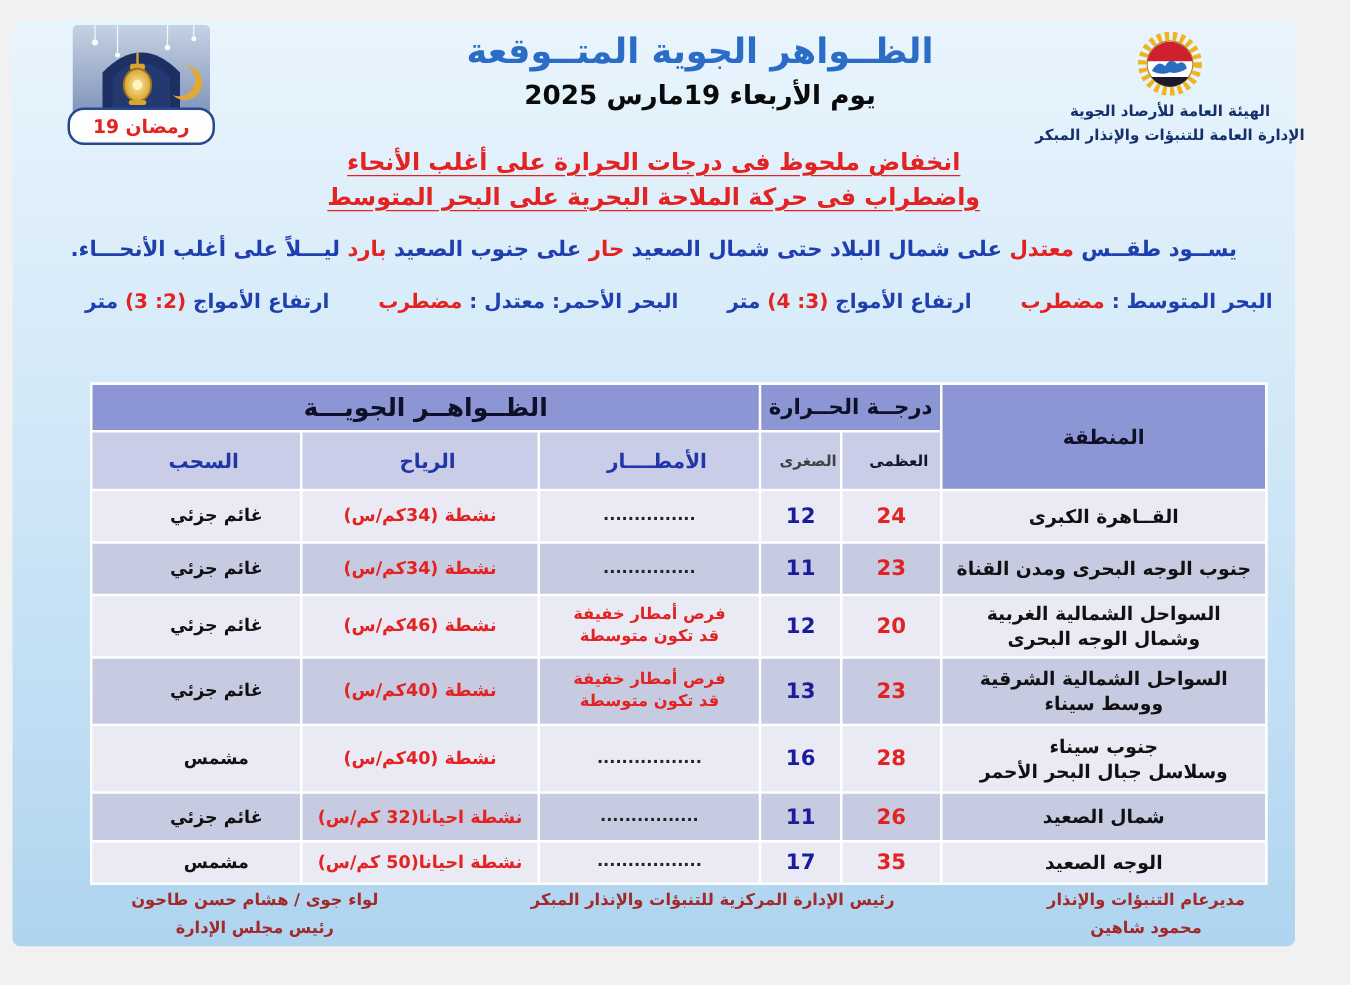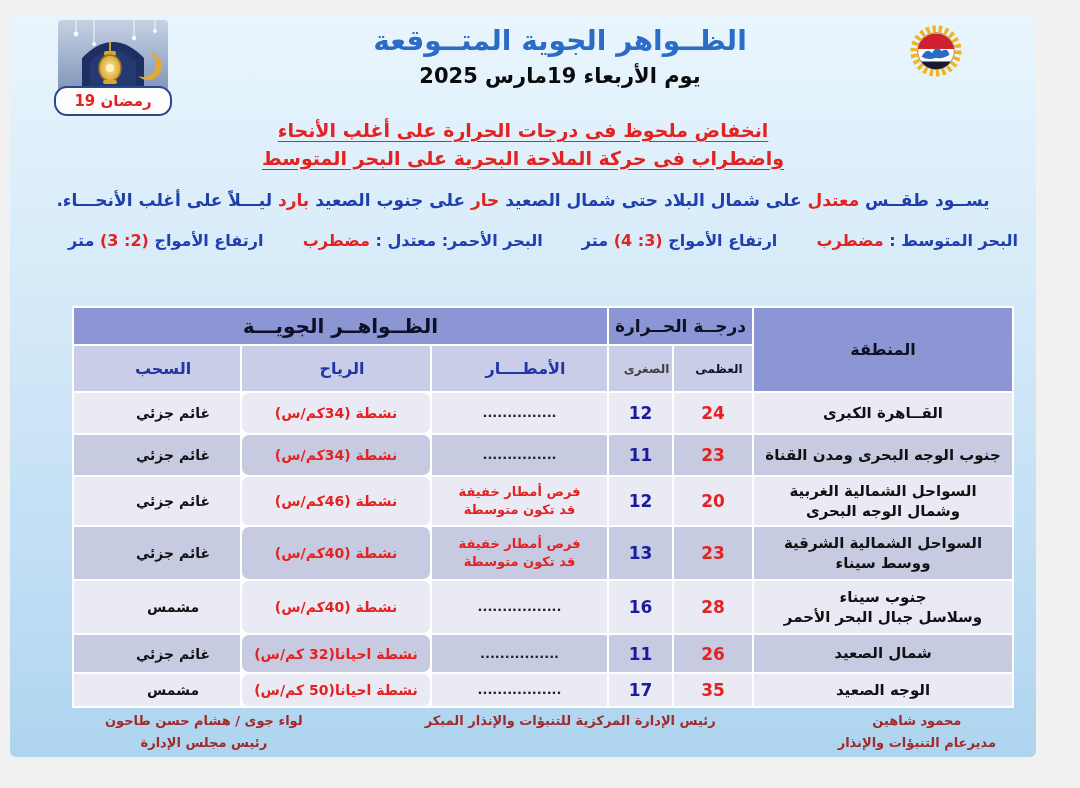--- a/index.html
+++ b/index.html
@@ -63,21 +63,21 @@
   .hdr-min{color:#404040;font-size:12px;}
   .hdr-blue{color:#2136a6;font-size:16px;}
   .row-light{background:#e9eaf3;}
   .row-dark{background:#c7cbe2;}
   .region{color:#111;font-weight:bold;font-size:15px;white-space:pre-line;line-height:1.35;}
   .temp{font-weight:bold;font-size:17px;}
   .max{color:#e32222;}
   .min{color:#1b1b9e;}
   .rain{color:#222;font-weight:bold;font-size:13px;white-space:pre-line;line-height:1.35;}
   .rain.red-text{color:#e32222;}
-  .wind{color:#e32222;font-weight:bold;font-size:14px;border-radius:7px;}
+  .wind{color:#e32222;font-weight:bold;font-size:14px;}
   .clouds{color:#111;font-weight:bold;font-size:14px;padding-left:32px;}
   
   .footer{
     position:absolute;left:0;top:694px;width:100%;
     display:flex;direction:rtl;justify-content:space-between;
     padding:0 40px 0 95px;box-sizing:border-box;
     color:#a2282a;font-weight:bold;font-size:13px;text-align:center;line-height:1.7;
   }
 </style>
 </head>
@@ -127,20 +127,24 @@
 
   <div class="org-block">
     <div class="org-logo">
       <svg width="54" height="54" viewBox="-28 -28 56 56" xmlns="http://www.w3.org/2000/svg">
         <circle r="23" fill="none" stroke="#f0b420" stroke-width="7" stroke-dasharray="3.5 3"></circle>
         <circle r="19" fill="#ffffff" stroke="#b08a20" stroke-width="1"></circle>
         <path d="M -18.8,-2 A 19 19 0 0 1 18.8,-2 Z" fill="#cf2030"></path>
         <path d="M -15.5,11 A 19 19 0 0 0 15.5,11 Z" fill="#1a1a2e"></path>
         <path d="M -15,6 Q -10,-4 -4,2 Q 0,-6 6,0 Q 12,-4 14,4 Q 6,9 0,7 Q -8,10 -15,6 Z" fill="#2a6cc0"></path>
       </svg>
+    </div>
+    <div class="org-text">
+      <div>الهيئة العامة للأرصاد الجوية</div>
+      <div>الإدارة العامة للتنبؤات والإنذار المبكر</div>
     </div>
   </div>
 
   <div class="alert-block">
     <div class="line">انخفاض ملحوظ  فى درجات الحرارة على أغلب الأنحاء</div>
     <div class="line">واضطراب فى حركة الملاحة البحرية على البحر المتوسط</div>
   </div>
 
   <div class="synopsis">
     <span>يســود طقــس </span><span class="red">معتدل</span><span> على شمال البلاد حتى شمال الصعيد </span><span class="red">حار</span><span> على جنوب الصعيد </span><span class="red">بارد</span><span> ليـــلاً على أغلب الأنحـــاء.</span>
@@ -206,22 +210,22 @@
       <div class="cell region row-light">الوجه الصعيد</div>
       <div class="cell temp max row-light">35</div>
       <div class="cell temp min row-light">17</div>
       <div class="cell rain row-light">.................</div>
       <div class="cell wind row-light">نشطة احيانا(50 كم/س)</div>
       <div class="cell clouds row-light">مشمس</div>
     </div>
 
   <div class="footer">
     <div>
+      <div>مديرعام التنبؤات والإنذار</div>
       <div>محمود شاهين</div>
-      <div>مديرعام التنبؤات والإنذار</div>
     </div>
     <div>
       <div>رئيس الإدارة المركزية للتنبؤات والإنذار المبكر</div>
     </div>
     <div>
       <div>لواء جوى / هشام حسن طاحون</div>
       <div>رئيس مجلس الإدارة</div>
     </div>
   </div>
 

